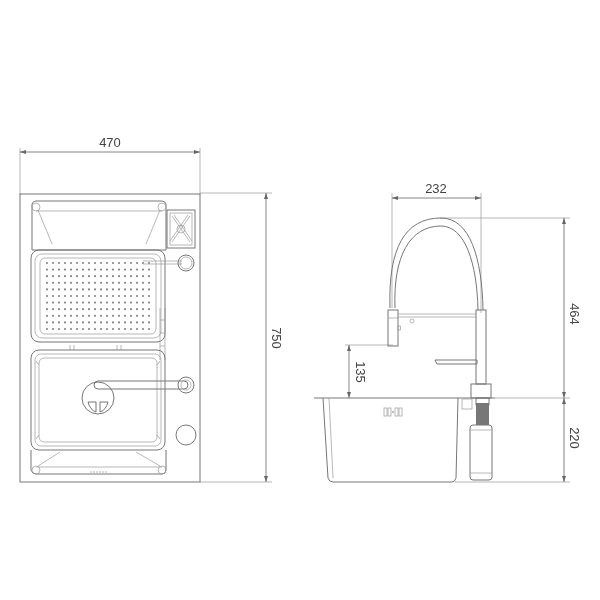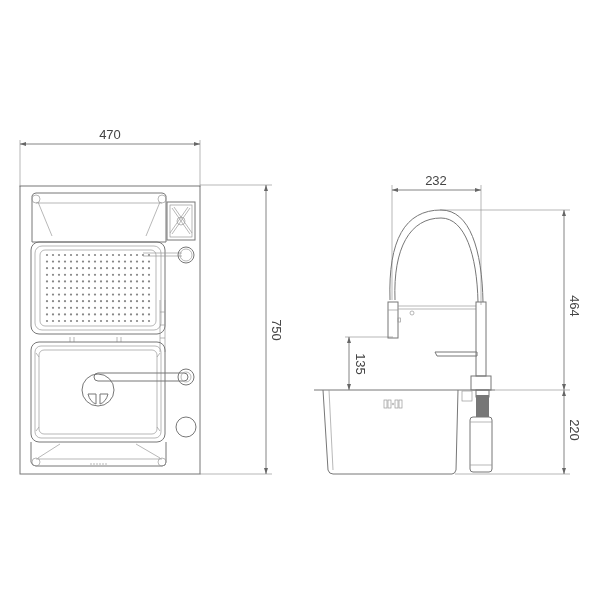--- a/index.html
+++ b/index.html
@@ -1,17 +1,17 @@
 <!DOCTYPE html>
 <html><head>
 <meta charset="utf-8">
 <style>
   html, body { margin: 0; padding: 0; background: #ffffff; }
   body { width: 600px; height: 600px; overflow: hidden; font-family: "Liberation Sans", sans-serif; }
-  #canvas { position: absolute; left: 0; top: 0; width: 600px; height: 524px; }
+  #canvas { position: absolute; left: 0; top: 8px; width: 600px; height: 524px; }
   svg text { font-family: "Liberation Sans", sans-serif; fill: #444; }
   .ln { stroke: #777; stroke-width: 1; fill: none; }
   .thin { stroke: #999; stroke-width: 0.7; fill: none; }
   .dim { stroke: #666; stroke-width: 0.8; fill: none; }
   .dot { fill: #888; }
 </style>
 </head>
 <body>
 
 <div id="canvas">

